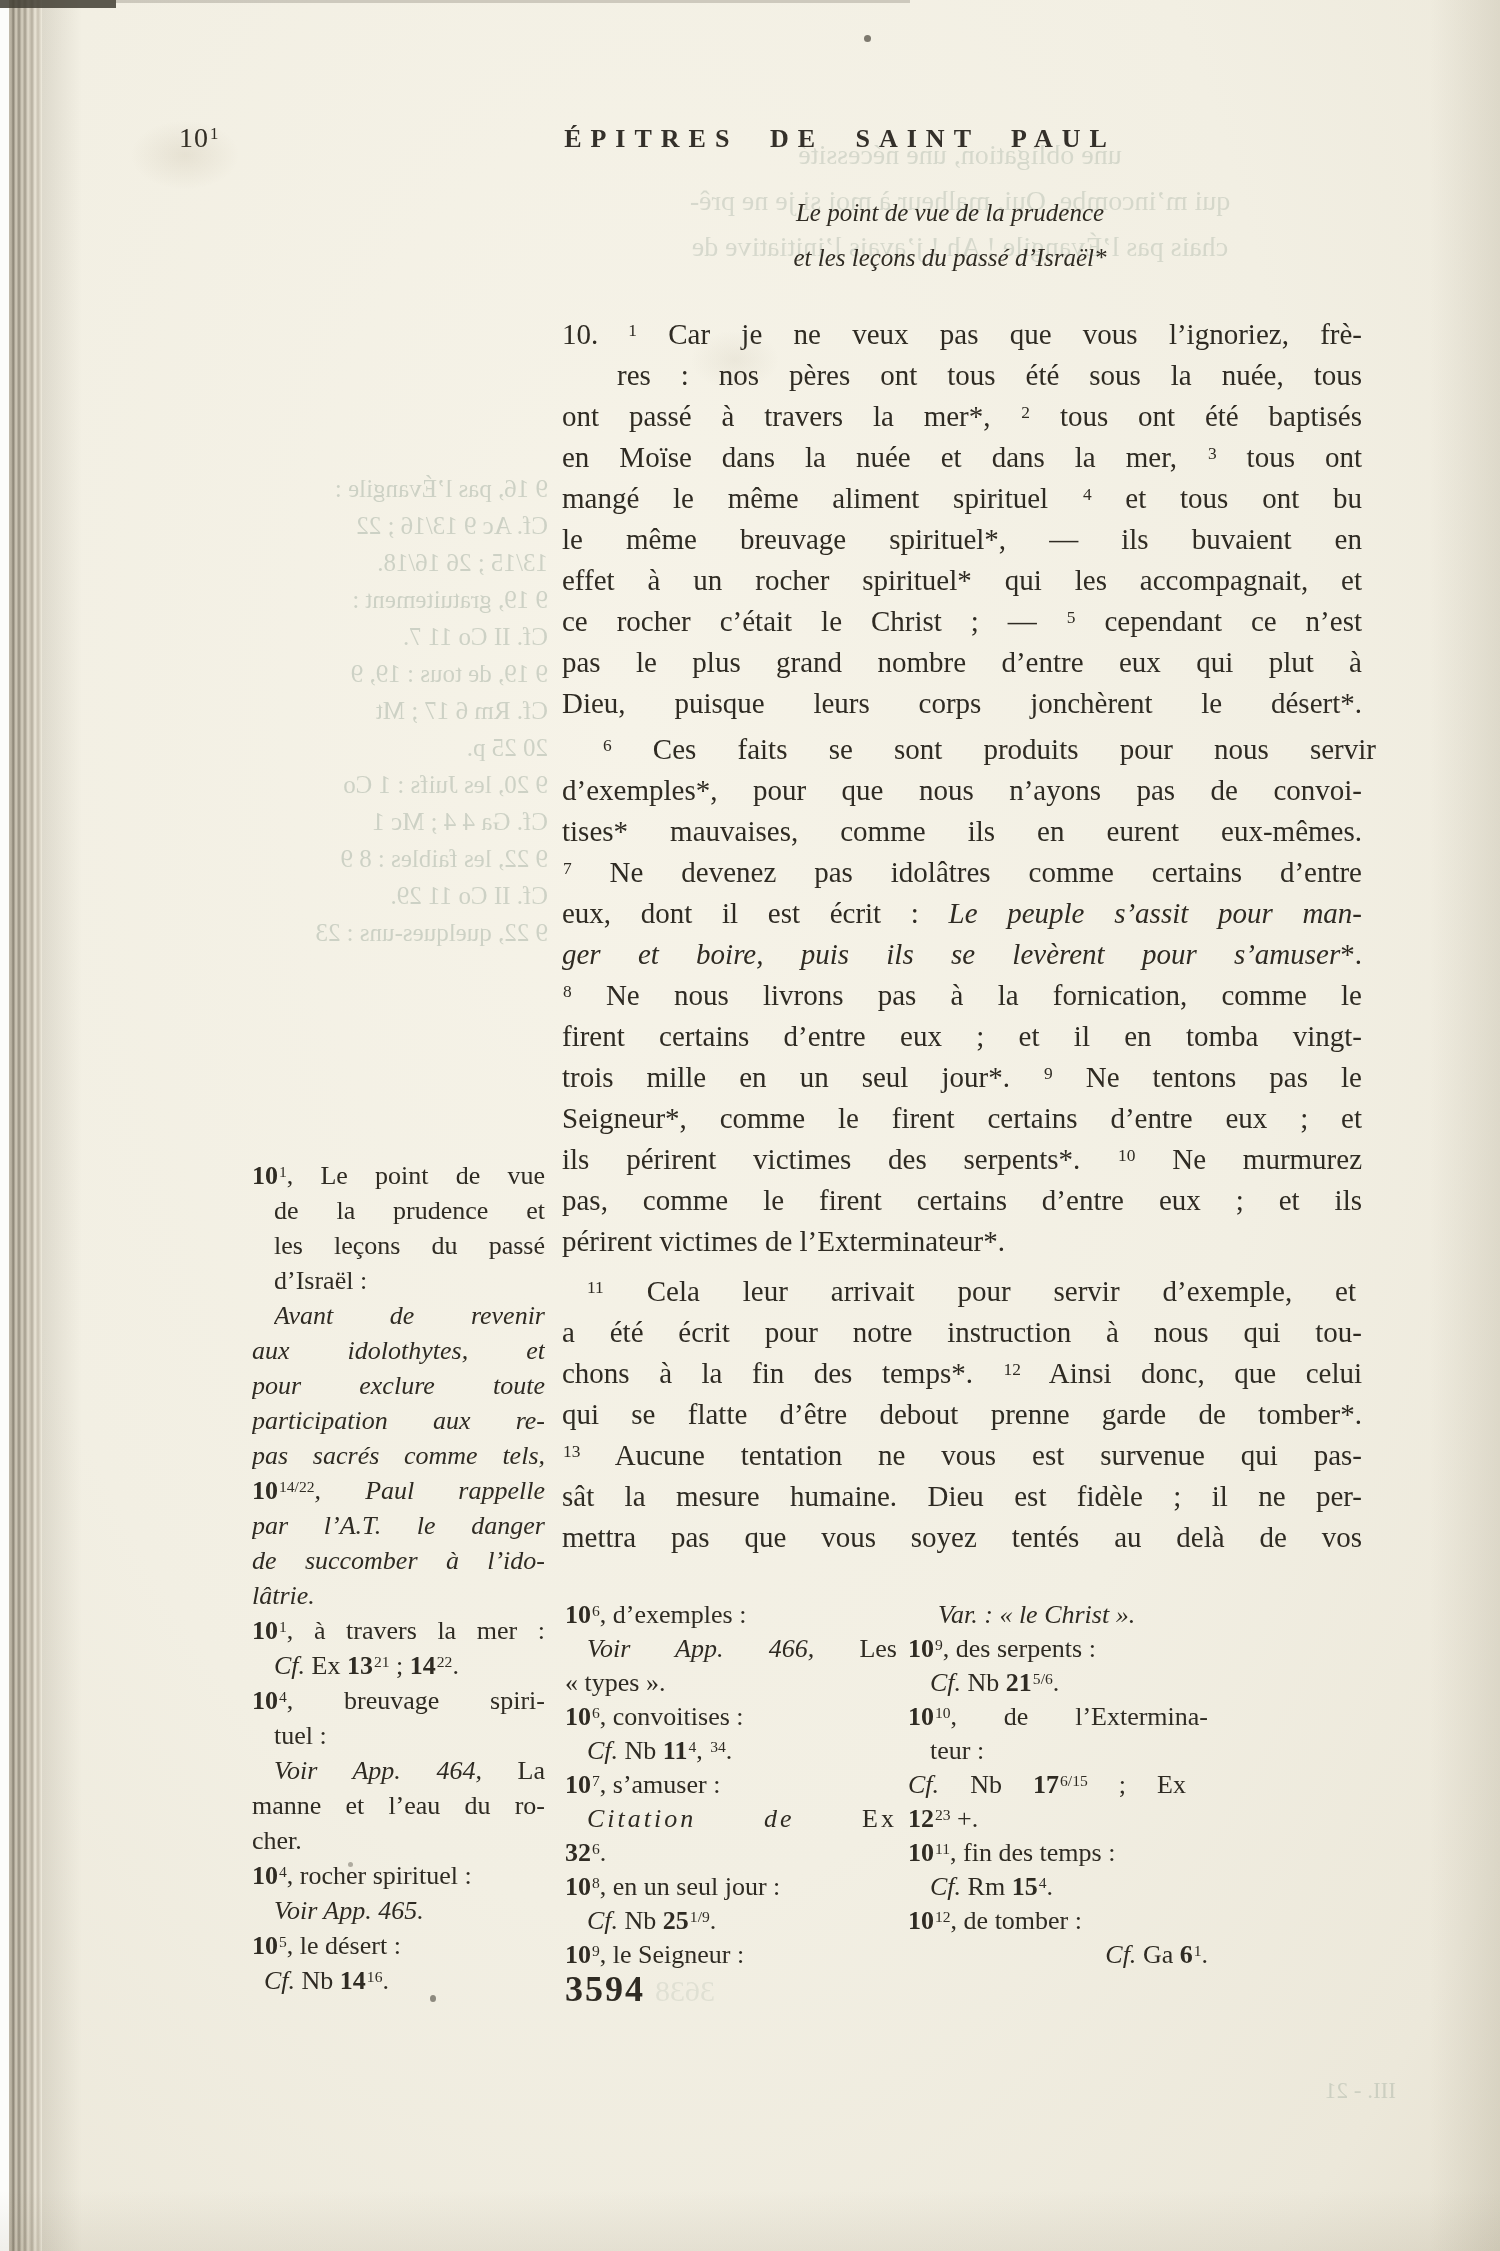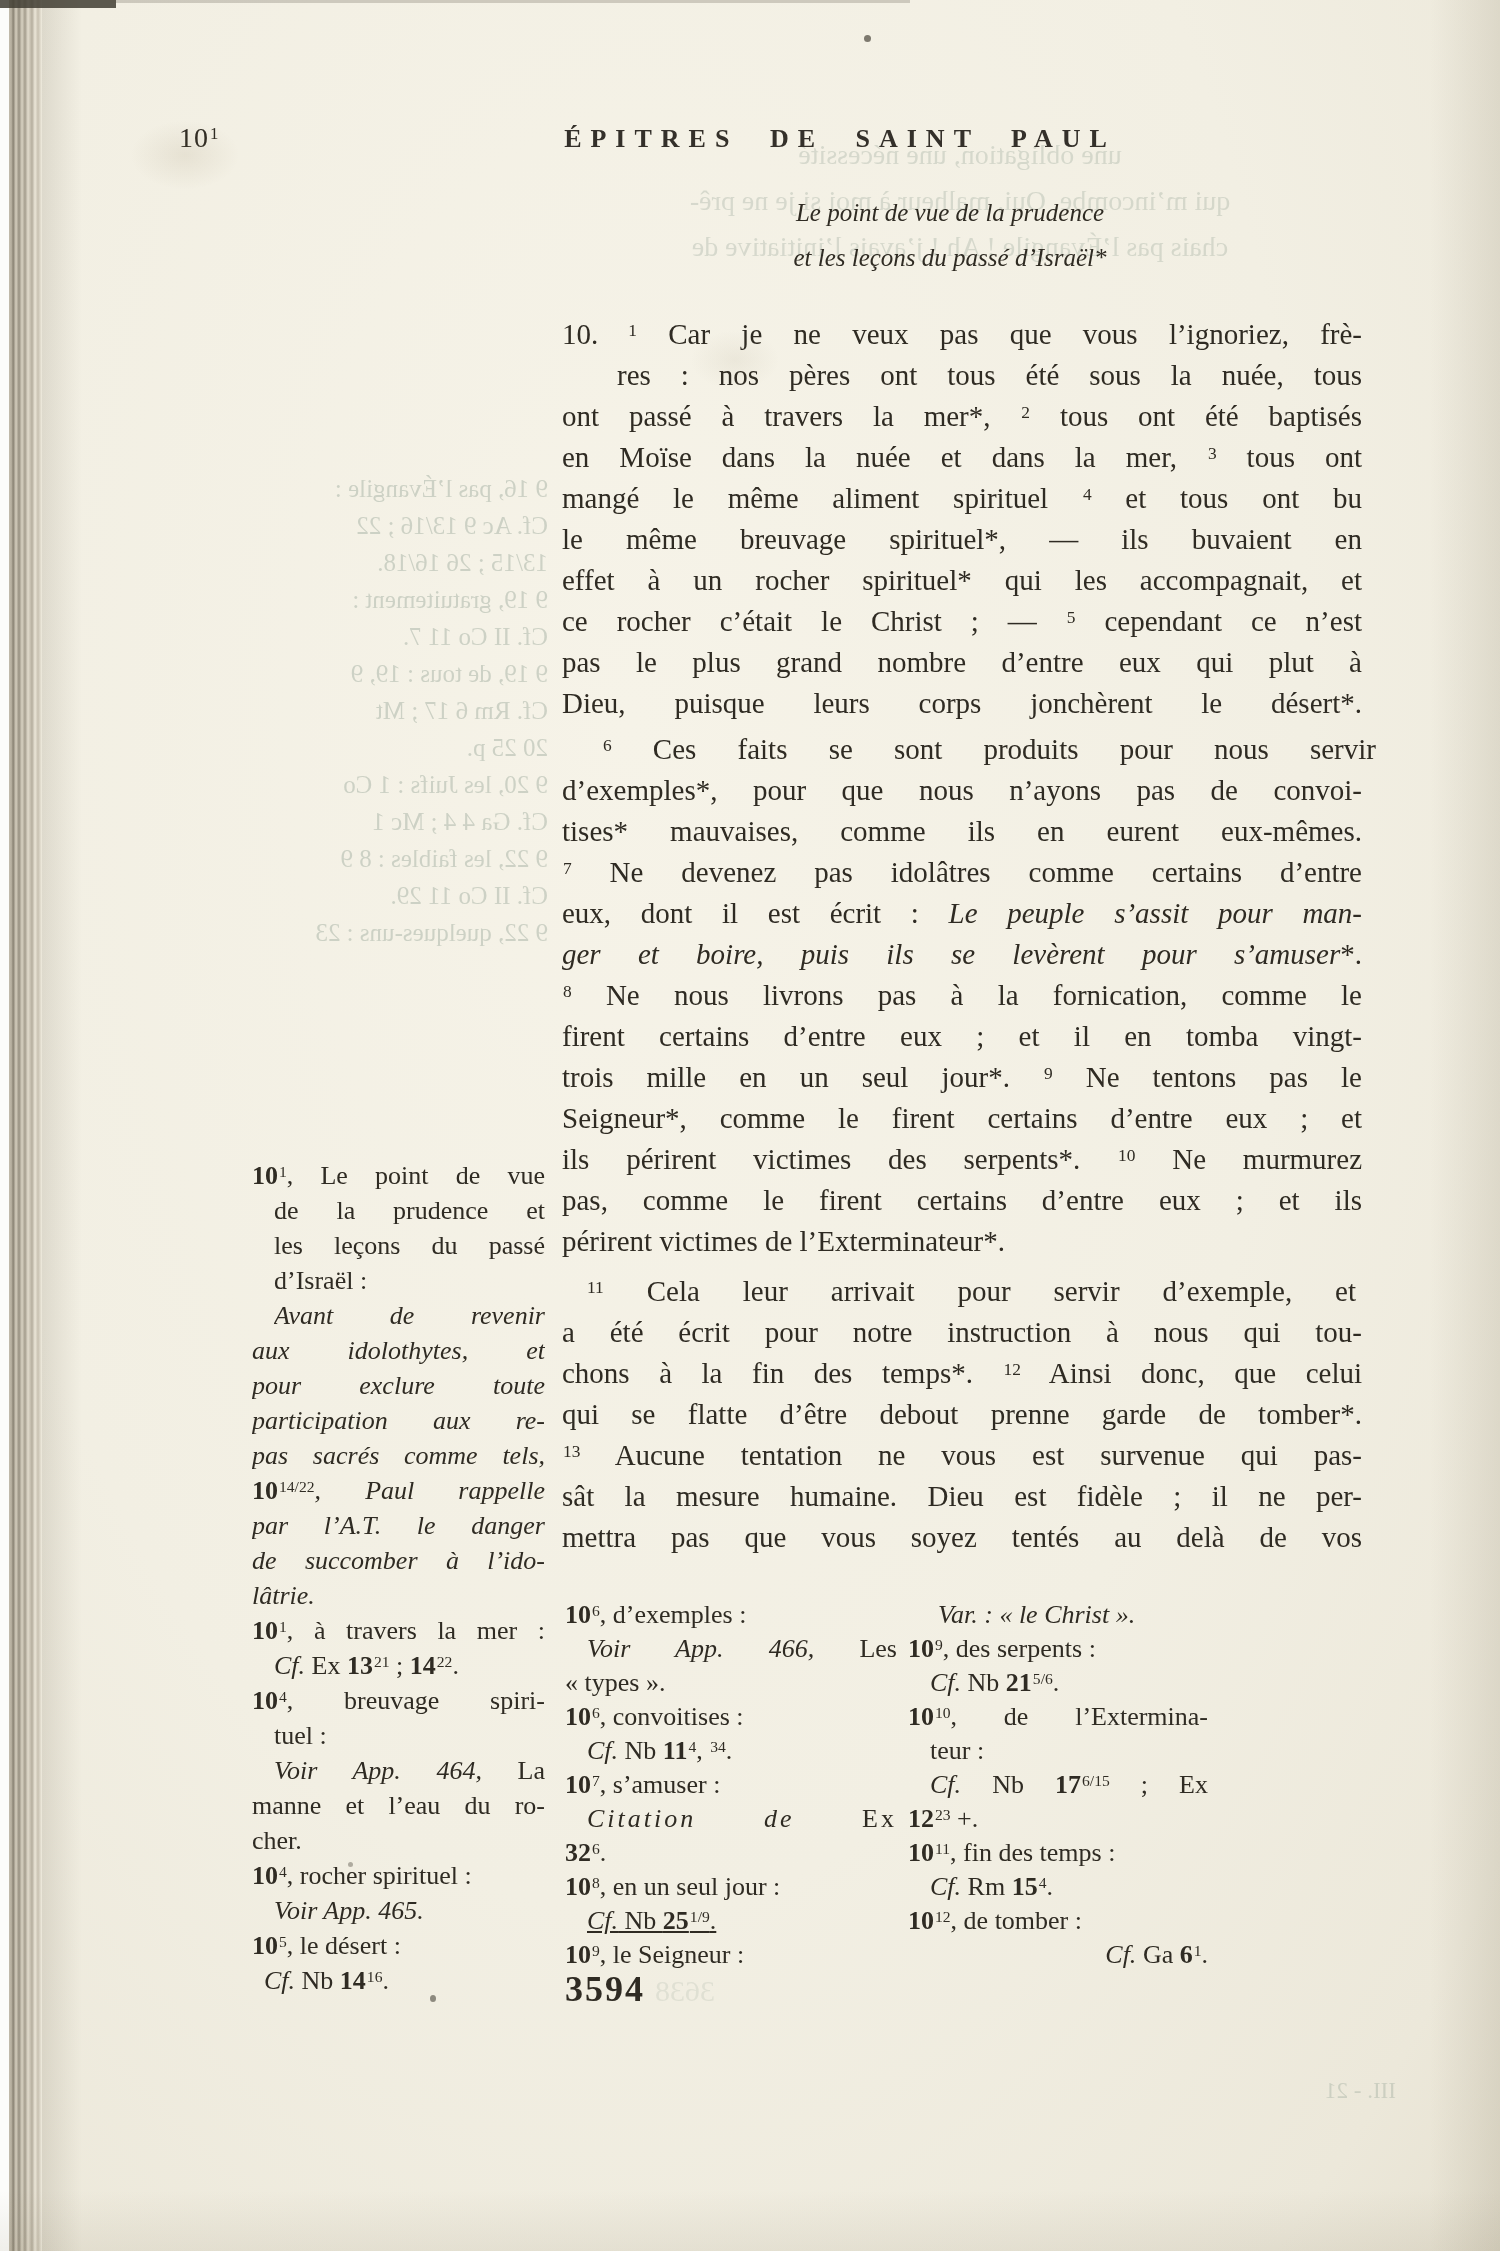--- a/index.html
+++ b/index.html
@@ -218,30 +218,30 @@
   <div class="col" id="fn-middle">
       <div class="line nj"><span class="seg b">10</span><span class="seg sup">6</span><span class="seg">, d’exemples :</span></div>
       <div class="line" style="margin-left: 22px; width: calc(100% - 22px);"><span class="seg i">Voir App. 466,</span><span class="seg"> Les</span></div>
       <div class="line nj"><span class="seg">« types ».</span></div>
       <div class="line nj"><span class="seg b">10</span><span class="seg sup">6</span><span class="seg">, convoitises :</span></div>
       <div class="line nj" style="margin-left: 22px; width: calc(100% - 22px);"><span class="seg i">Cf.</span><span class="seg"> Nb </span><span class="seg b">11</span><span class="seg sup">4</span><span class="seg">, </span><span class="seg sup">34</span><span class="seg">.</span></div>
       <div class="line nj"><span class="seg b">10</span><span class="seg sup">7</span><span class="seg">, s’amuser :</span></div>
       <div class="line" style="margin-left: 22px; width: calc(100% - 22px); letter-spacing: 3px;"><span class="seg i">Citation de</span><span class="seg"> Ex</span></div>
       <div class="line nj"><span class="seg b">32</span><span class="seg sup">6</span><span class="seg">.</span></div>
       <div class="line nj"><span class="seg b">10</span><span class="seg sup">8</span><span class="seg">, en un seul jour :</span></div>
-      <div class="line nj" style="margin-left: 22px; width: calc(100% - 22px); text-decoration: underline;"><span class="seg i">Cf.</span><span class="seg"> Nb </span><span class="seg b">25</span><span class="seg sup">1/9</span><span class="seg">.</span></div>
+      <div class="line nj" style="margin-left: 22px; width: calc(100% - 22px);"><span class="seg i">Cf.</span><span class="seg"> Nb </span><span class="seg b">25</span><span class="seg sup">1/9</span><span class="seg">.</span></div>
       <div class="line nj"><span class="seg b">10</span><span class="seg sup">9</span><span class="seg">, le Seigneur :</span></div>
     </div>
   <div class="col" id="fn-right">
       <div class="line nj" style="margin-left: 30px; width: calc(100% - 30px);"><span class="seg i">Var. : « le Christ ».</span></div>
       <div class="line nj"><span class="seg b">10</span><span class="seg sup">9</span><span class="seg">, des serpents :</span></div>
       <div class="line nj" style="margin-left: 22px; width: calc(100% - 22px);"><span class="seg i">Cf.</span><span class="seg"> Nb </span><span class="seg b">21</span><span class="seg sup">5/6</span><span class="seg">.</span></div>
       <div class="line"><span class="seg b">10</span><span class="seg sup">10</span><span class="seg">, de l’Extermina-</span></div>
       <div class="line nj" style="margin-left: 22px; width: calc(100% - 22px);"><span class="seg">teur :</span></div>
-      <div class="line" style="margin-left: 22px; width: calc(100% - 22px);"><span class="seg i">Cf.</span><span class="seg"> Nb </span><span class="seg b">17</span><span class="seg sup">6/15</span><span class="seg"> ; Ex</span></div>
+      <div class="line" style="width: calc(100% - 22px);"><span class="seg i">Cf.</span><span class="seg"> Nb </span><span class="seg b">17</span><span class="seg sup">6/15</span><span class="seg"> ; Ex</span></div>
       <div class="line nj"><span class="seg b">12</span><span class="seg sup">23</span><span class="seg"> +.</span></div>
       <div class="line nj"><span class="seg b">10</span><span class="seg sup">11</span><span class="seg">, fin des temps :</span></div>
       <div class="line nj" style="margin-left: 22px; width: calc(100% - 22px);"><span class="seg i">Cf.</span><span class="seg"> Rm </span><span class="seg b">15</span><span class="seg sup">4</span><span class="seg">.</span></div>
       <div class="line nj"><span class="seg b">10</span><span class="seg sup">12</span><span class="seg">, de tomber :</span></div>
       <div class="line nj" style="margin-left: 22px; width: calc(100% - 22px); text-align: right;"><span class="seg i">Cf.</span><span class="seg"> Ga </span><span class="seg b">6</span><span class="seg sup">1</span><span class="seg">.</span></div>
     </div>
 
   <div class="page-number">3594</div>
 
   <div class="speck" style="left:864px;top:35px;width:7px;height:7px;opacity:.7;"></div>

